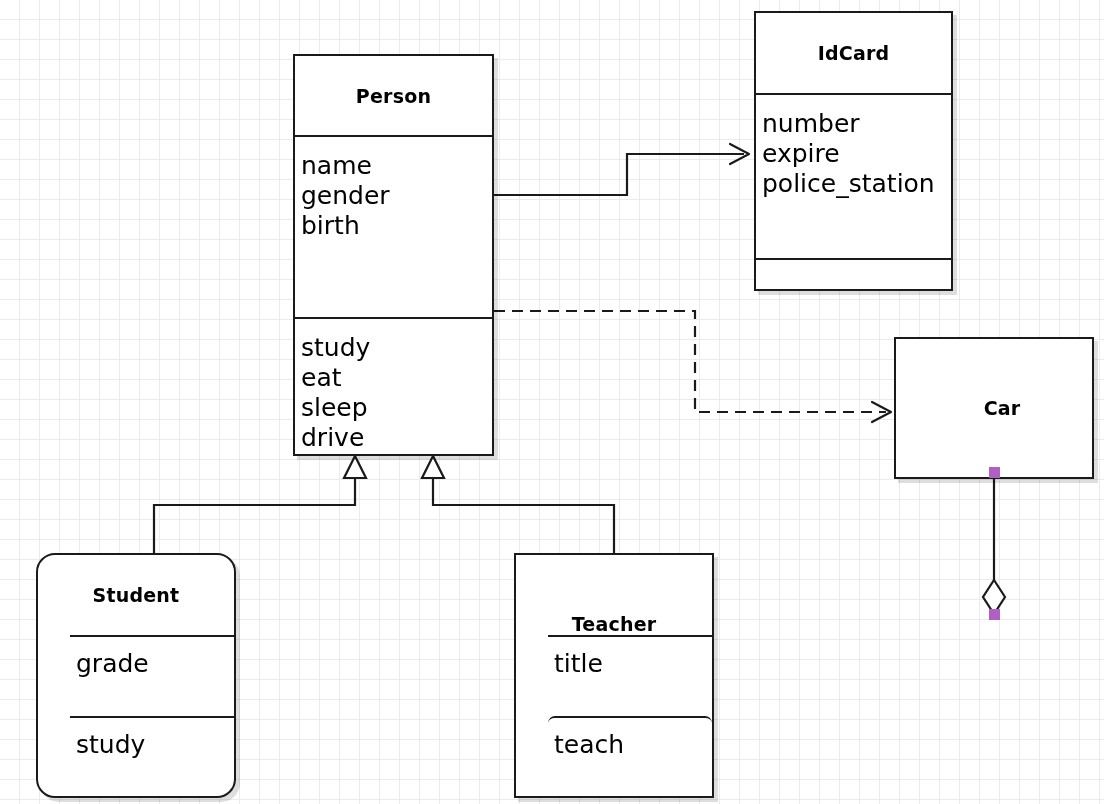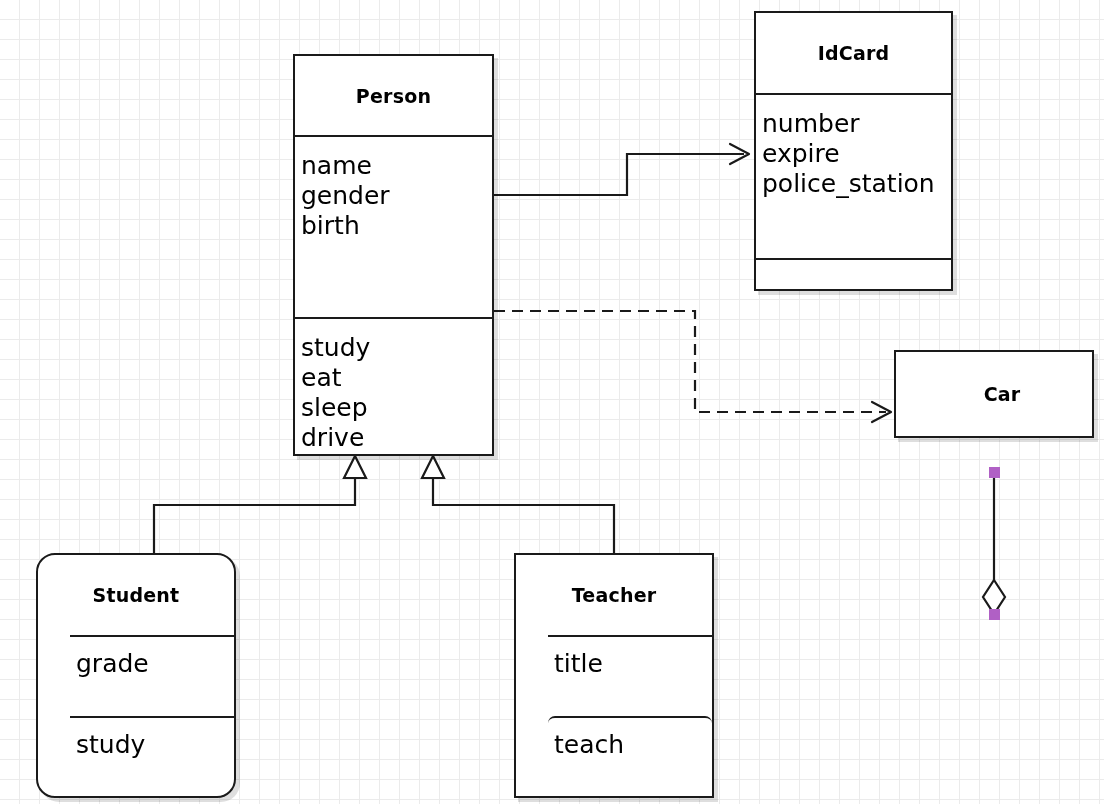--- a/index.html
+++ b/index.html
@@ -134,21 +134,21 @@
       <span class="class-name">IdCard</span>
     </div>
     <div class="compartment cmp-list" style="height:165px;">
       <div class="member">number</div>
       <div class="member">expire</div>
       <div class="member">police_station</div>
     </div>
     <div class="compartment cmp-empty" style="flex:1;"></div>
   </div>
 
-  <div class="uml-class" style="left:894px; top:350px; width:200px; height:88px;padding-left:16px;">
+  <div class="uml-class" style="left:894px; top:337px; width:200px; height:142px;padding-left:16px;">
     <div class="compartment cmp-title" style="flex:1;">
       <span class="class-name">Car</span>
     </div>
   </div>
   <div class="handle" style="left:989px; top:467px;"></div>
 
   <div class="handle" style="left:989px; top:609px;"></div>
 
   <div class="uml-class" style="left:36px; top:553px; width:200px; height:245px;border-radius:19px;">
     <div class="compartment cmp-title" style="height:80px;">
@@ -156,21 +156,21 @@
     </div>
     <div class="compartment cmp-list tight" style="height:81px;">
       <div class="member">grade</div>
     </div>
     <div class="compartment cmp-list tight" style="flex:1;">
       <div class="member">study</div>
     </div>
   </div>
 
   <div class="uml-class" style="left:514px; top:553px; width:200px; height:245px;">
-    <div class="compartment cmp-title" style="height:80px;">
+    <div class="compartment cmp-title" style="height:80px;align-items:flex-end;">
       <span class="class-name">Teacher</span>
     </div>
     <div class="compartment cmp-list tight" style="height:81px;">
       <div class="member">title</div>
     </div>
     <div class="compartment cmp-list tight" style="flex:1;border-radius:7px;">
       <div class="member">teach</div>
     </div>
   </div>
 

